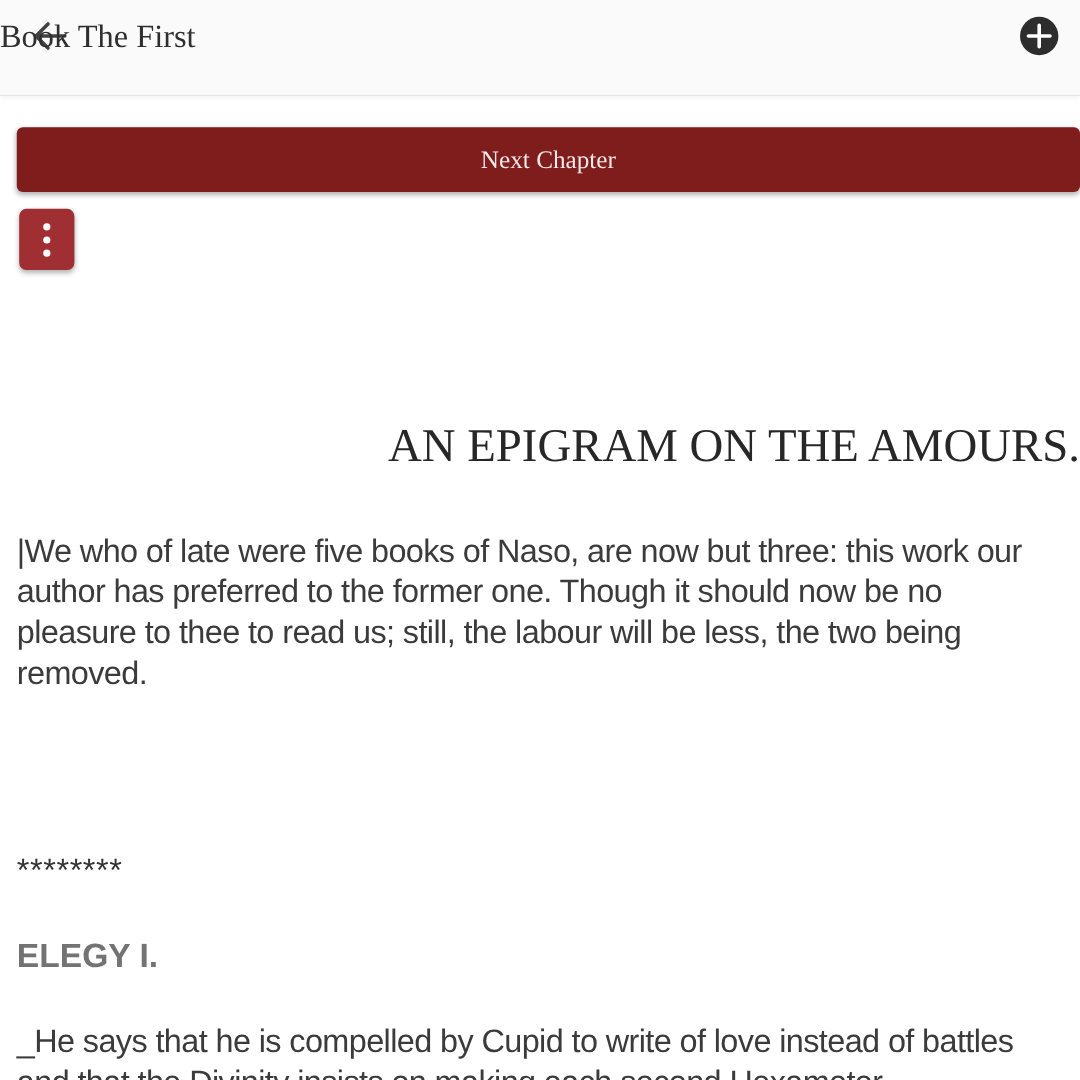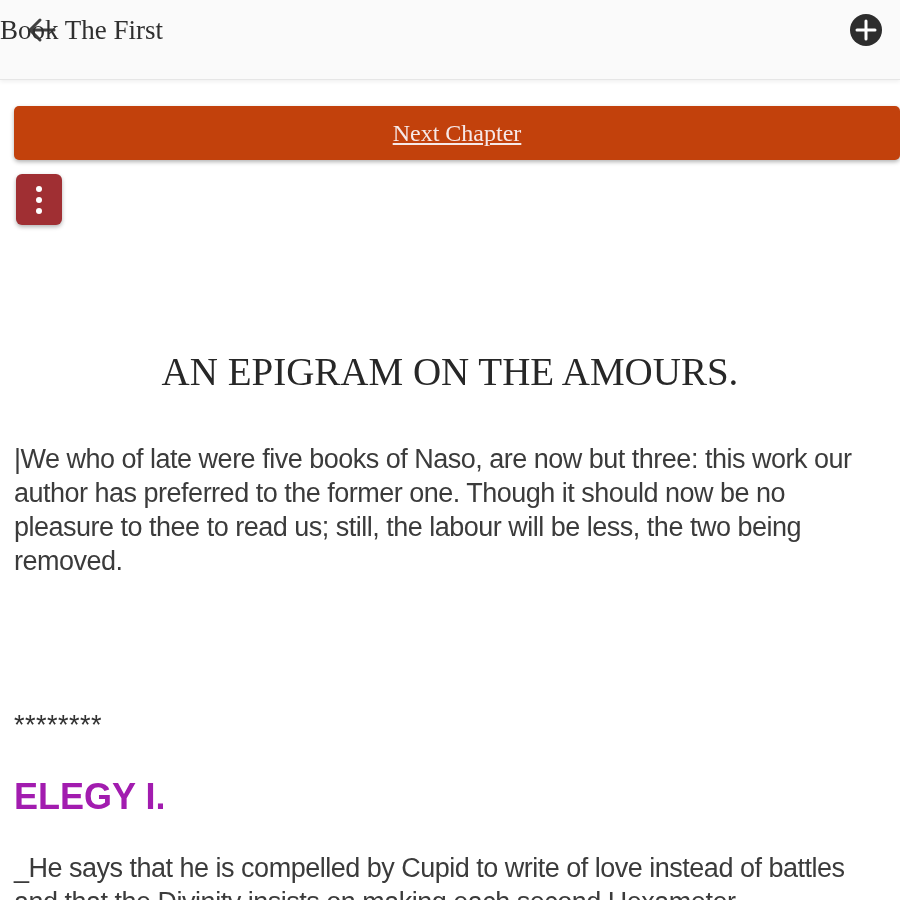--- a/index.html
+++ b/index.html
@@ -35,28 +35,27 @@
     width: 34px; height: 34px;
     background: transparent; border: none; cursor: pointer;
     padding: 0;
   }
 
   
   .next-chapter {
     display: block;
     margin: 26px 0 0 14px;
     width: 886px; height: 54px;
-    background: #c2410c;
+    background: #7f1d1d;
     border: none; border-radius: 5px;
     box-shadow: 0 2px 4px rgba(0,0,0,0.3);
     font-family: "Liberation Serif", serif;
-    font-size: 24px;
+    font-size: 21px;
     color: #f6e8e8;
     cursor: pointer;
-    text-decoration: underline;
   }
   .menu-btn {
     display: flex;
     flex-direction: column;
     align-items: center; justify-content: center;
     gap: 5px;
     margin: 14px 0 0 16px;
     width: 46px; height: 51px;
     background: #a02f33;
     border: none; border-radius: 6px;
@@ -64,44 +63,44 @@
     cursor: pointer;
   }
   .menu-btn .dot {
     width: 6px; height: 6px; border-radius: 50%;
     background: #ffffff;
   }
 
   
   .chapter-heading {
     margin-top: 123px;
-    text-align: center;
+    text-align: right;
     font-family: "Liberation Serif", serif;
     font-weight: 400;
     font-size: 39px; line-height: 48px;
     color: #272727;
   }
   .body-para {
     margin: 46px 14px 0 14px;
     max-width: 872px;
     font-size: 27px; line-height: 34px;
     letter-spacing: -0.5px;
     color: #3b3b3b;
   }
   .separator {
     margin: 130px 14px 0 14px;
     font-size: 27px; line-height: 34px;
     letter-spacing: 0.5px;
     color: #333333;
   }
   .elegy-heading {
     margin: 38px 14px 0 14px;
-    font-size: 36px; line-height: 34px;
+    font-size: 28px; line-height: 34px;
     font-weight: 700;
-    color: #a21caf;
+    color: #737373;
   }
   .body-para.last {
     margin-top: 37px;
   }
 </style>
 </head>
 <body>
 
 <header class="appbar">
   <button class="back-btn">

